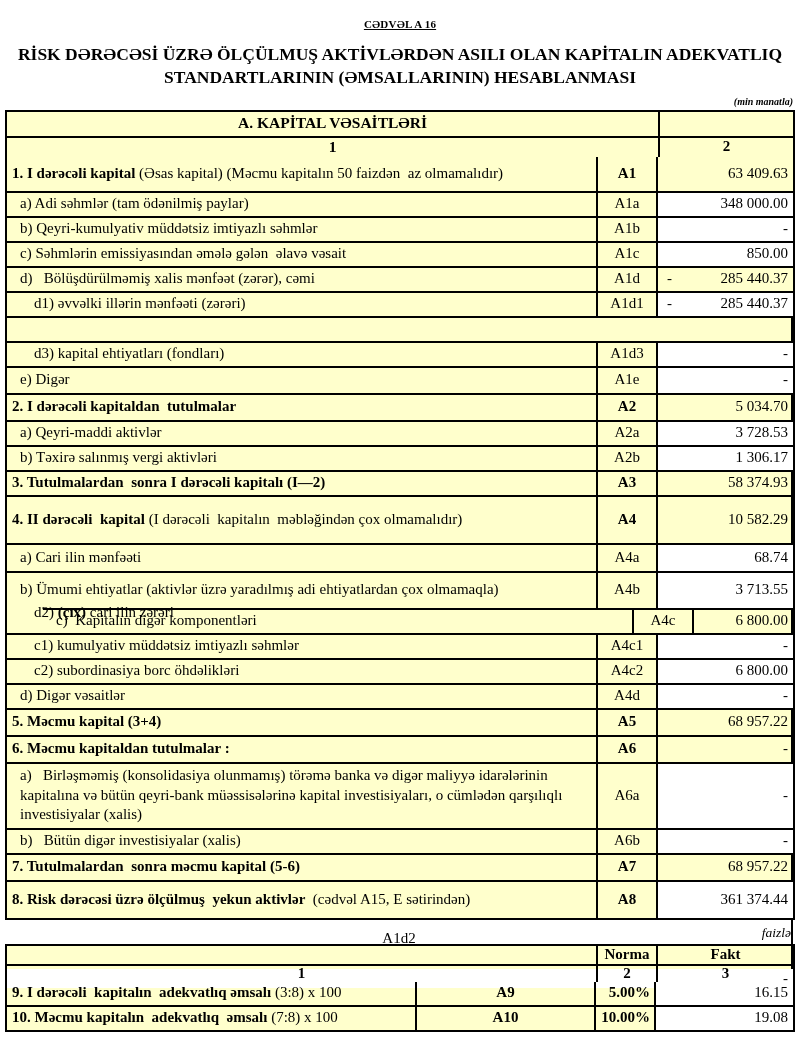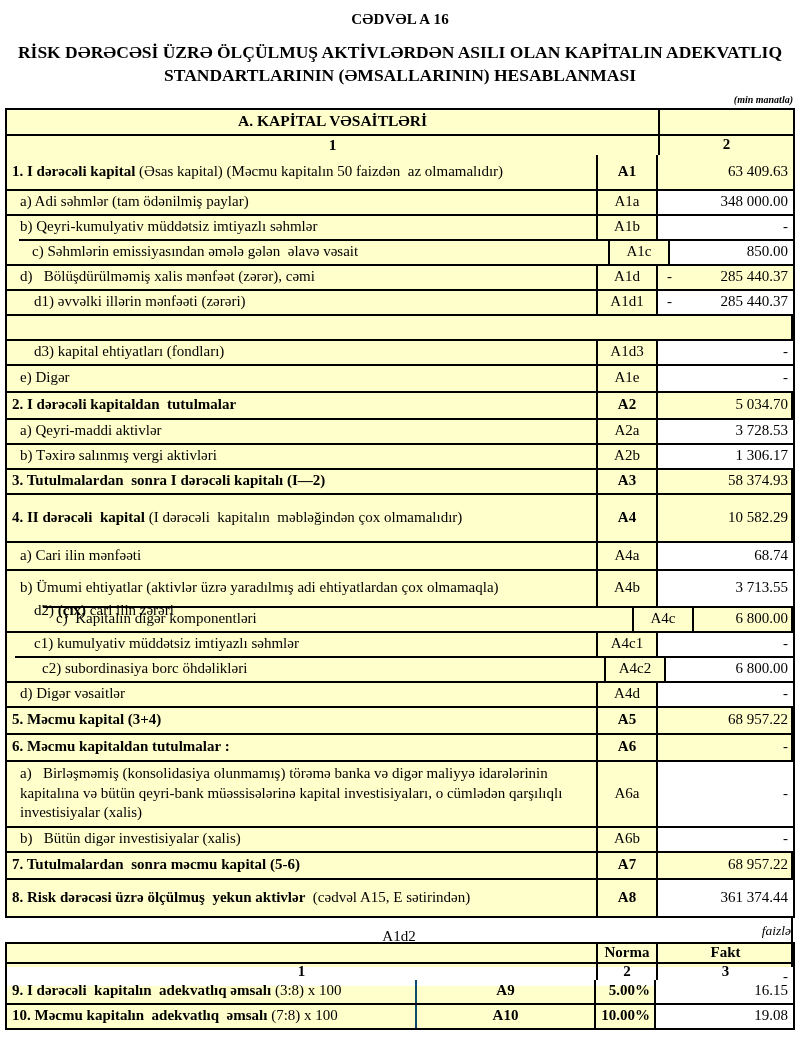--- a/index.html
+++ b/index.html
@@ -4,21 +4,21 @@
 <style>
   html,body { margin:0; padding:0; background:#ffffff; }
   .page {
     width:800px; height:1044px;
     background:#ffffff;
     font-family:"Liberation Serif","DejaVu Serif",serif;
     color:#000;
     overflow:hidden;
     position:relative;
   }
-  .title-code { text-align:center; font-weight:bold; font-size:15px; padding-top:11px; letter-spacing:.2px; }
+  .title-code { text-align:center; font-weight:bold; font-size:11px; padding-top:18px; letter-spacing:.2px;text-decoration:underline; }
   .title-main { text-align:center; font-weight:bold; font-size:17.5px; line-height:1.3; margin:13px 4px 0 4px; }
   .unit-note  { text-align:right; font-style:italic; font-weight:bold; font-size:10px; margin:7px 7px 3px 0; }
   .unit-note2 { text-align:right; font-style:italic; font-size:13.5px; margin:5px 9px 3px 0; }
 
   .tbl { margin:0 5px; border:2px solid #000; background:#FFFFCC; }
   .trow { display:flex; align-items:stretch; }
   .trow + .trow { border-top:2px solid #000; }
   .cell { display:flex; align-items:center; font-size:15px; box-sizing:border-box; line-height:1.32; }
   .b { font-weight:bold; }
   .white { background:#ffffff; }
@@ -26,21 +26,21 @@
   
   .label  { flex:0 0 591px; border-right:2px solid #000; white-space:pre-wrap; padding-right:4px; }
   .ind0 { padding-left:5px; } .ind1 { padding-left:13px; } .ind2 { padding-left:27px; }
   .code   { flex:0 0 60px; justify-content:center; border-right:2px solid #000; }
   .val    { flex:1 1 auto; justify-content:flex-end; padding-right:5px; }
   .val.neg{ justify-content:space-between; padding-left:9px; }
   .merged-a { flex:0 0 653px; justify-content:center; border-right:2px solid #000; font-weight:bold; font-size:15.5px; }
   .hval   { flex:1 1 auto; justify-content:center; font-weight:bold; }
 
   
-  .r-label { flex:0 0 410px; border-right:2px solid #0c4a6e; white-space:pre-wrap; padding-left:5px; }
+  .r-label { flex:0 0 410px; border-right:2px solid #000000; white-space:pre-wrap; padding-left:5px; }
   .r-code  { flex:0 0 179px; justify-content:center; border-right:2px solid #000; font-weight:bold; }
   .r-norma { flex:0 0 60px; justify-content:flex-end; padding-right:4px; border-right:2px solid #000; font-weight:bold; }
   .r-fakt  { flex:1 1 auto; justify-content:flex-end; padding-right:5px; }
   .r-merged{ flex:0 0 591px; border-right:2px solid #000; justify-content:center; font-weight:bold; }
   .r-hc    { justify-content:center; padding-right:0; }
 </style>
 </head>
 <body>
 
 <div class="page">
@@ -67,21 +67,21 @@
         <div class="trow" style="height: 23px;">
           <div class="cell label ind1"><span>a) Adi səhmlər (tam ödənilmiş paylar)</span></div>
           <div class="cell code">A1a</div>
           <div class="cell val white">348 000.00</div>
         </div>
         <div class="trow" style="height: 23px;">
           <div class="cell label ind1"><span>b) Qeyri-kumulyativ müddətsiz imtiyazlı səhmlər</span></div>
           <div class="cell code">A1b</div>
           <div class="cell val white">-</div>
         </div>
-        <div class="trow" style="height: 23px; margin-left: 12px;">
+        <div class="trow" style="height: 23px;">
           <div class="cell label ind1"><span>c) Səhmlərin emissiyasından əmələ gələn  əlavə vəsait</span></div>
           <div class="cell code">A1c</div>
           <div class="cell val white">850.00</div>
         </div>
         <div class="trow" style="height: 23px;">
           <div class="cell label ind1"><span>d)   Bölüşdürülməmiş xalis mənfəət (zərər), cəmi</span></div>
           <div class="cell code">A1d</div>
           <div class="cell val neg">
             <span>-</span>
             <span>285 440.37</span>
@@ -148,21 +148,21 @@
         <div class="trow" style="height: 23px; margin-left: 36px;">
           <div class="cell label ind1"><span>c)  Kapitalın digər komponentləri</span></div>
           <div class="cell code">A4c</div>
           <div class="cell val">6 800.00</div>
         </div>
         <div class="trow" style="height: 23px;">
           <div class="cell label ind2"><span>c1) kumulyativ müddətsiz imtiyazlı səhmlər</span></div>
           <div class="cell code">A4c1</div>
           <div class="cell val white">-</div>
         </div>
-        <div class="trow" style="height: 23px; margin-left: 8px;">
+        <div class="trow" style="height: 23px;">
           <div class="cell label ind2"><span>c2) subordinasiya borc öhdəlikləri</span></div>
           <div class="cell code">A4c2</div>
           <div class="cell val white">6 800.00</div>
         </div>
         <div class="trow" style="height: 23px;">
           <div class="cell label ind1"><span>d) Digər vəsaitlər</span></div>
           <div class="cell code">A4d</div>
           <div class="cell val white">-</div>
         </div>
         <div class="trow" style="height: 25px;">

